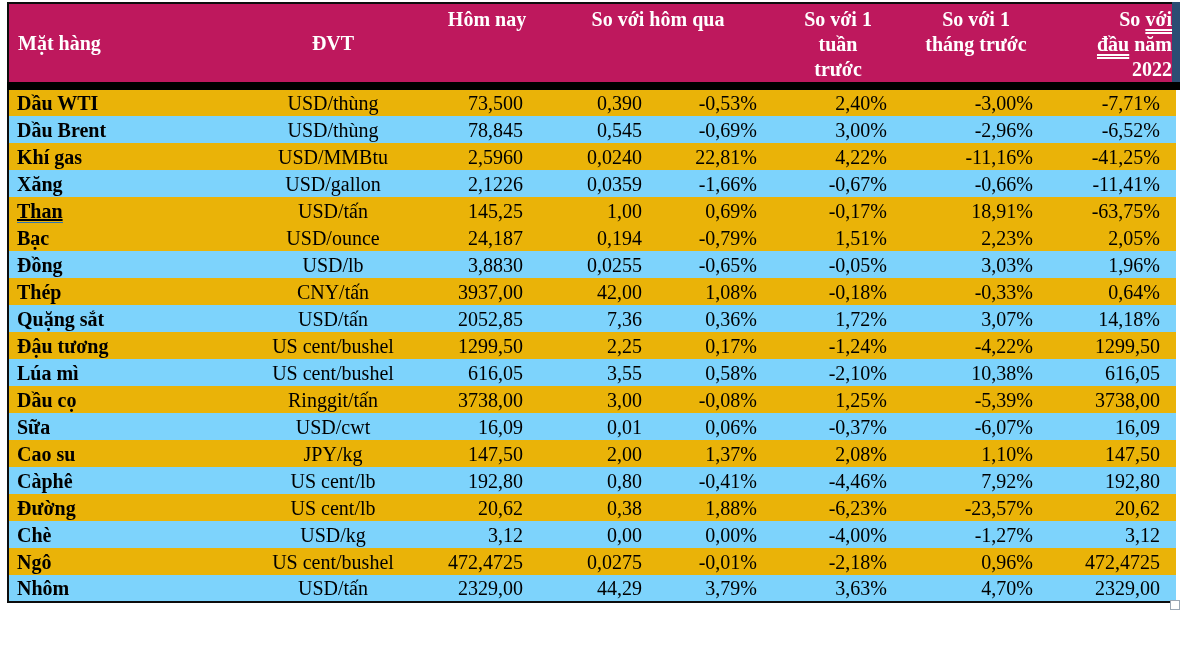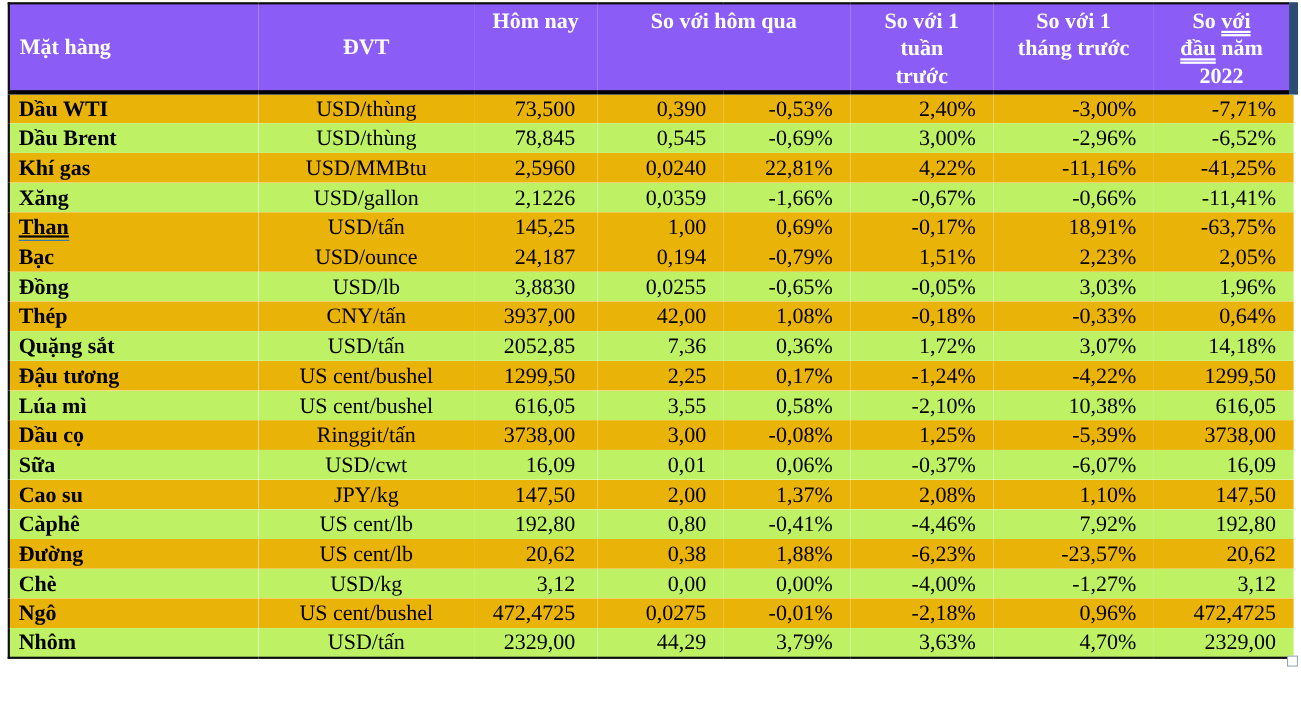--- a/index.html
+++ b/index.html
@@ -25,34 +25,34 @@
   col.c1 { width: 227px; }
   col.c2 { width: 196px; }
   col.c3 { width: 112px; }
   col.c4 { width: 115px; }
   col.c5 { width: 115px; }
   col.c6 { width: 130px; }
   col.c7 { width: 146px; }
   col.c8 { width: 127px; }
 
   thead th {
-    background: #8b5cf6;
+    background: #be185d;
     color: #ffffff;
     font-weight: bold;
     font-size: 20px;
     line-height: 25px;
     padding: 0;
-    border-bottom: 4px solid #000000;
+    border-bottom: 8px solid #000000;
     height: 80px;
     box-sizing: border-box;
   }
   th.h-left   { text-align: left; vertical-align: middle; padding-left: 9px; }
   th.h-mid    { text-align: center; vertical-align: middle; }
   th.h-top    { text-align: center; vertical-align: top; padding-top: 3px; }
-  th.h-shadow { border-right: 8px solid #2c4d73; }
+  th.h-shadow { border-right: 8px solid #2c4d73; text-align: right; }
   .hwrap { display: inline-block; }
   .w6 { max-width: 84px; }
   .w7 { max-width: 112px; }
   .w8 { max-width: 82px; }
   .du {
     text-decoration: underline;
     text-decoration-style: double;
     text-underline-offset: 3px;
   }
 
@@ -60,21 +60,21 @@
     font-size: 20px;
     height: 27px;
     line-height: 26px;
     padding: 0;
     box-sizing: border-box;
     color: #000000;
     white-space: nowrap;
     overflow: hidden;
   }
   tbody tr { background: #eab308; }
-  tbody tr.stripe { background: #bef264; }
+  tbody tr.stripe { background: #7dd3fc; }
   td.c1 { font-weight: bold; text-align: left; padding-left: 8px; }
   td.c2 { text-align: center; }
   td.num { text-align: right; padding-right: 16px; }
   td.c3 { padding-right: 20px; }
   .u-blue {
     text-decoration: underline;
     border-bottom: 3px double #2e74b5;
   }
   .resize-handle {
     position: absolute;

